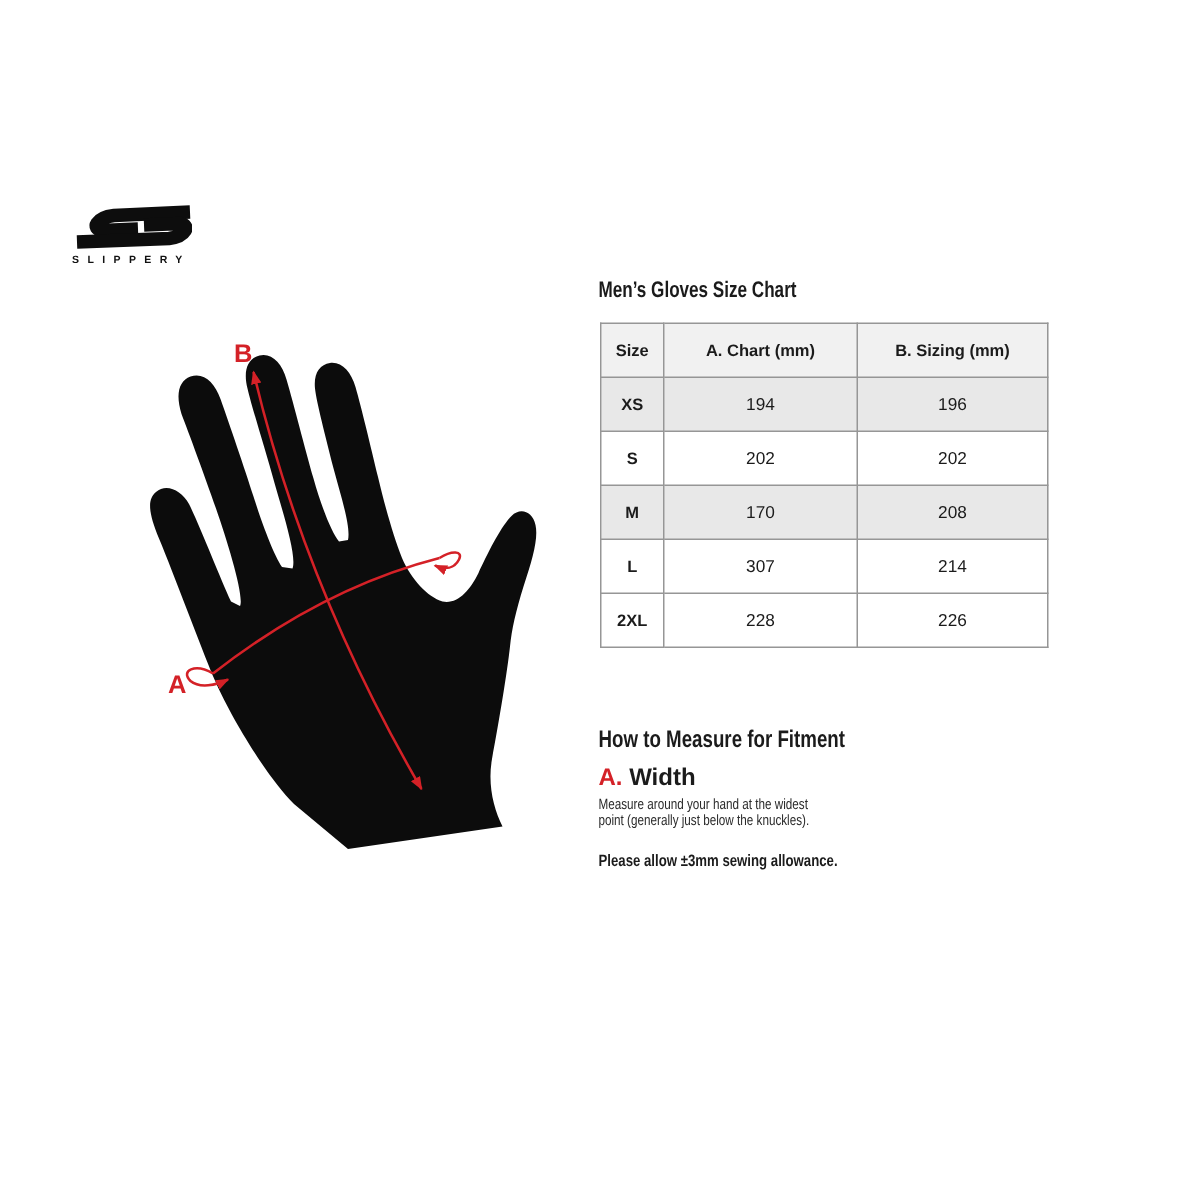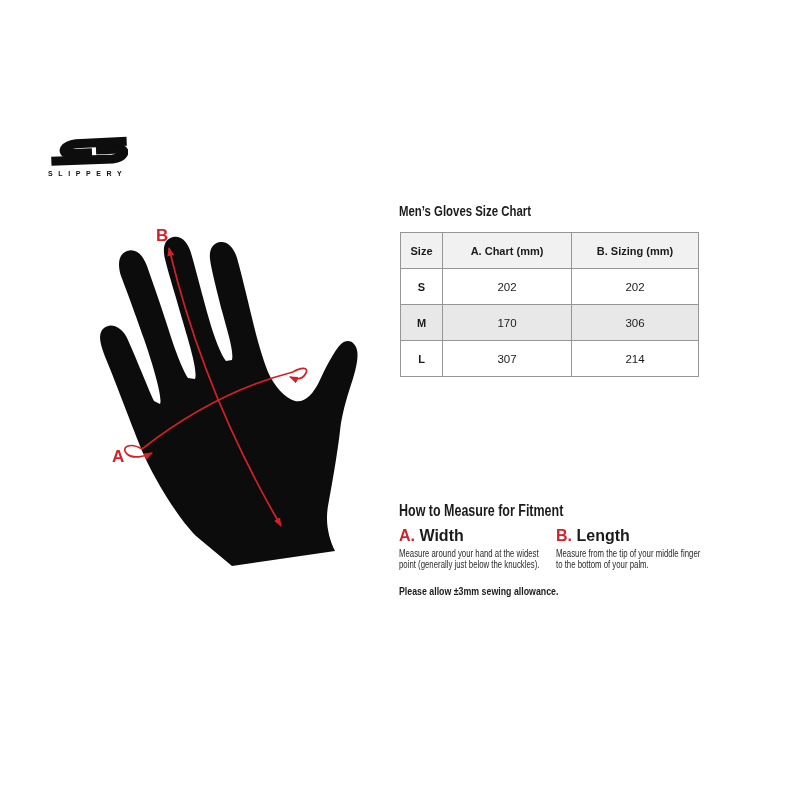--- a/index.html
+++ b/index.html
@@ -13,21 +13,21 @@
   .logo { position:absolute; left:48px; top:136px; width:84px; }
   .logo svg { display:block; width:80px; height:30px; }
   .logo-text { margin-top:4px; font-size:7px; font-weight:bold; letter-spacing:5.6px; color:#111; white-space:nowrap; }
 
   
   .diagram { position:absolute; left:90px; top:218px; width:290px; height:360px; }
   .diagram svg { width:100%; height:100%; display:block; }
   .diagram text.label { font-family:"Liberation Sans", sans-serif; font-weight:bold; font-size:17px; fill:#d42127; }
 
   
-  .right { position:absolute; left:399px; top:204px; width:312px; height:420px; }
+  .right { position:absolute; left:399px; top:187px; width:312px; height:420px; }
   .rc-title { position:absolute; left:0; top:-2px; font-size:15px; font-weight:bold; }
   .size-table { position:absolute; left:1px; top:28px; width:298px; border-collapse:collapse; table-layout:fixed; }
   .size-table th, .size-table td {
     border:1px solid #969696; height:35px; padding:0;
     text-align:center; vertical-align:middle;
   }
   .size-table thead th { background:#f1f1f1; font-size:11px; font-weight:bold;margin-left:24px; }
   .size-table td { font-size:11.5px; background:#ffffff; }
   .size-table td.size { font-weight:bold; font-size:11px; }
   .size-table tr.alt td { background:#e8e8e8; }
@@ -128,49 +128,54 @@
           <col style="width:127px">
         </colgroup>
       <thead>
         <tr>
           <th>Size</th>
           <th>A. Chart (mm)</th>
           <th>B. Sizing (mm)</th>
         </tr>
       </thead>
       <tbody>
+        <tr class="alt">
+          <td class="size">XS</td>
+          <td>194</td>
+          <td>196</td>
+        </tr>
         <tr>
           <td class="size">S</td>
           <td>202</td>
           <td>202</td>
         </tr>
         <tr class="alt">
           <td class="size">M</td>
           <td>170</td>
-          <td>306</td>
+          <td>208</td>
         </tr>
         <tr>
           <td class="size">L</td>
           <td>307</td>
           <td>214</td>
+        </tr>
+        <tr>
+          <td class="size">2XL</td>
+          <td>228</td>
+          <td>226</td>
         </tr>
       </tbody>
     </table>
 
     <div class="measure-title cond" style="--sx:.78">How to Measure for Fitment</div>
 
     <div class="mcol-a">
       <div class="m-head"><span class="red">A.</span> <span>Width</span></div>
       <div class="m-line cond" style="--sx:.78">Measure around your hand at the widest</div>
       <div class="m-line cond" style="--sx:.78">point (generally just below the knuckles).</div>
     </div>
 
-    <div class="mcol-b">
-      <div class="m-head"><span class="red">B.</span> <span>Length</span></div>
-      <div class="m-line cond" style="--sx:.78">Measure from the tip of your middle finger</div>
-      <div class="m-line cond" style="--sx:.78">to the bottom of your palm.</div>
-    </div>
 
     <div class="allowance cond" style="--sx:.8">Please allow ±3mm sewing allowance.</div>
   </div>
 
 
 </div>
 
 </body></html>

